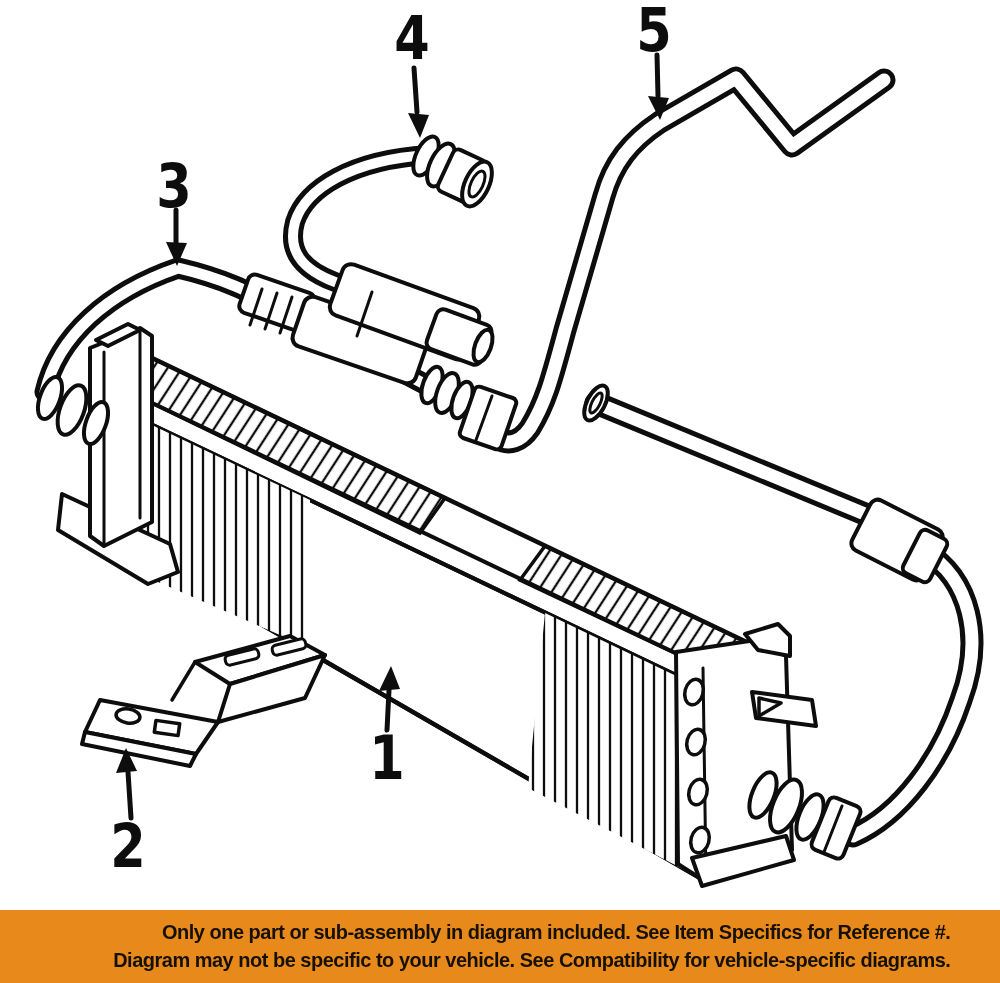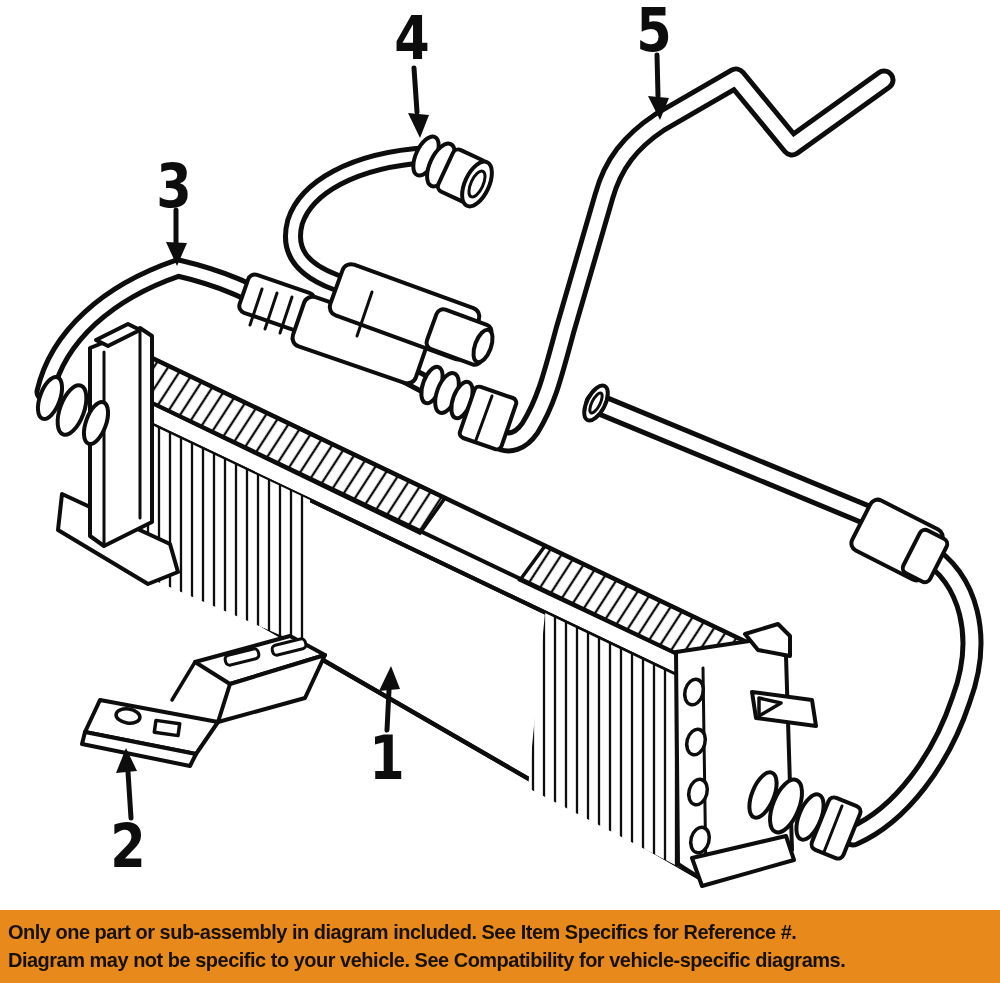--- a/index.html
+++ b/index.html
@@ -3,21 +3,21 @@
 <meta charset="utf-8">
 <style>
   html,body{margin:0;padding:0;background:#ffffff;}
   .stage{position:relative;width:1000px;height:983px;background:#ffffff;overflow:hidden;
          font-family:"DejaVu Sans","Liberation Sans",sans-serif;}
   svg{position:absolute;left:0;top:0;}
   .callout{position:absolute;transform:translate(-50%,-50%) scaleX(.85);
            font-family:"DejaVu Sans","Liberation Sans",sans-serif;
            font-size:60px;font-weight:bold;color:#0d0d0d;line-height:1;}
   .banner{position:absolute;left:0;top:910px;width:1000px;height:73px;background:#E88A1B;
-          box-sizing:border-box;padding:8px 0 0 8px;}
+          box-sizing:border-box;padding:8px 0 0 8px;text-align:right;}
   .banner .bline{font-family:"Liberation Sans","DejaVu Sans",sans-serif;
                  font-weight:bold;font-size:21px;letter-spacing:-0.5px;color:#161000;
                  white-space:nowrap;line-height:28px;transform:scaleX(.95);transform-origin:left center;}
   
   .ln{stroke:#0d0d0d;fill:none;stroke-linecap:round;stroke-linejoin:round;}
   .shape{stroke:#0d0d0d;fill:#ffffff;stroke-linejoin:round;}
   .tubeO{stroke:#0d0d0d;fill:none;stroke-linecap:round;stroke-linejoin:round;}
   .tubeI{stroke:#ffffff;fill:none;stroke-linecap:round;stroke-linejoin:round;}
 </style>
 </head>

